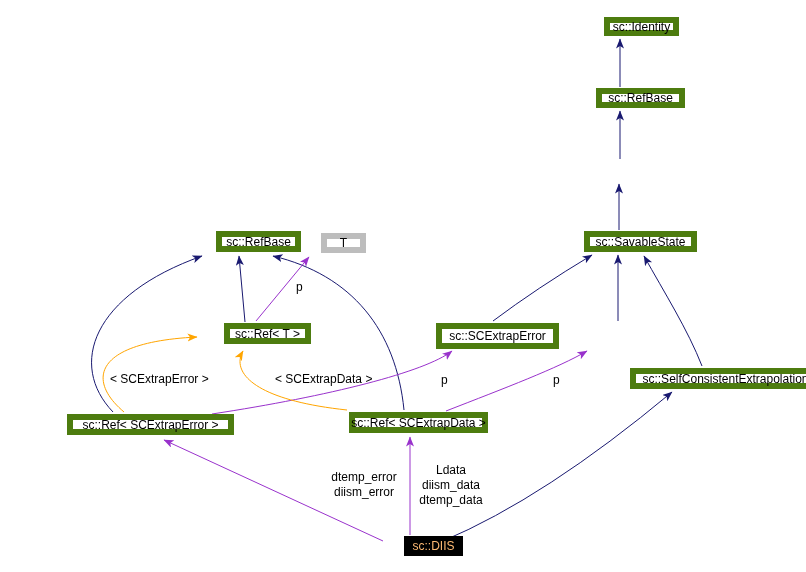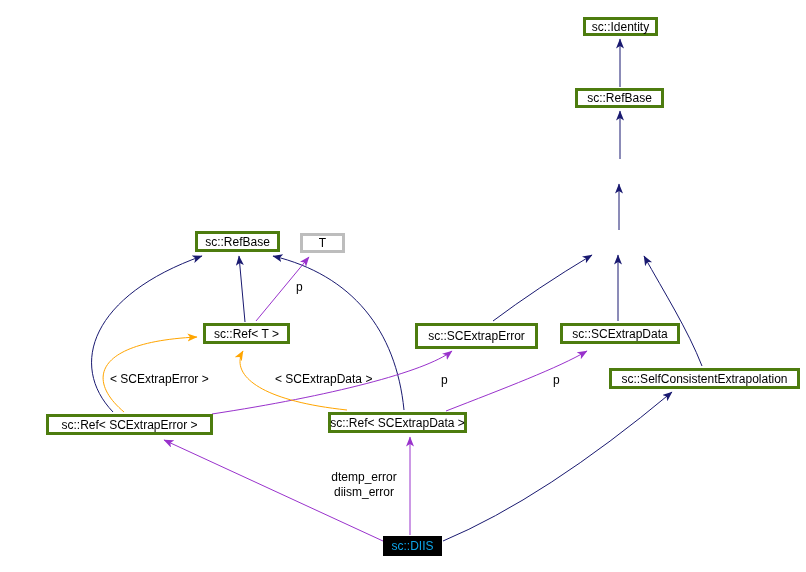--- a/index.html
+++ b/index.html
@@ -7,33 +7,34 @@
     position:relative;
     width:806px;height:572px;
     background:#ffffff;
     font-family:"Liberation Sans", sans-serif;
     overflow:hidden;
   }
   #edges{position:absolute;left:0;top:0;width:806px;height:572px;}
   .node{
     position:absolute;
     box-sizing:border-box;
-    border:3px solid #4d7c0f;
+    border:6px solid #4d7c0f;
     background:#ffffff;
     color:#000000;
     font-size:12px;
     line-height:1;
     display:flex;
     align-items:center;
     justify-content:center;
     white-space:nowrap;
     z-index:2;
+    margin-left:21px;
   }
   .node.gray{border-color:#bdbdbd;}
-  .node.focal{background:#000000;color:#0ea5e9;border-color:#000000;}
+  .node.focal{background:#000000;color:#fdba74;border-color:#000000;}
   .edge-label{
     position:absolute;
     font-size:12px;
     line-height:15px;
     color:#000000;
     white-space:pre-line;
     text-align:center;
     z-index:3;
   }
 </style>
@@ -74,30 +75,30 @@
 
     <path d="M124,412 C86,380 94,342 197,337" stroke="#FFA500" fill="none" marker-end="url(#arr-orange)"></path>
     <path d="M347,410 C253,400 231,372 243,351" stroke="#FFA500" fill="none" marker-end="url(#arr-orange)"></path>
   </svg>
 
   <div class="node" style="left:583px;top:17px;width:75px;height:19px;">sc::Identity</div>
 
   <div class="node" style="left:575px;top:88px;width:89px;height:20px;">sc::RefBase</div>
 
 
+  <div class="node" style="left:563px;top:231px;width:113px;height:21px;">sc::SavableState</div>
 
   <div class="node" style="left:195px;top:231px;width:85px;height:21px;">sc::RefBase</div>
 
   <div class="node gray" style="left:300px;top:233px;width:45px;height:20px;">T</div>
 
   <div class="node" style="left:203px;top:323px;width:87px;height:21px;">sc::Ref&lt; T &gt;</div>
 
   <div class="node" style="left:415px;top:323px;width:123px;height:26px;">sc::SCExtrapError</div>
 
-  <div class="node" style="left:560px;top:323px;width:120px;height:21px;">sc::SCExtrapData</div>
 
   <div class="node" style="left:609px;top:368px;width:191px;height:21px;">sc::SelfConsistentExtrapolation</div>
 
   <div class="node" style="left:46px;top:414px;width:167px;height:21px;">sc::Ref&lt; SCExtrapError &gt;</div>
 
   <div class="node" style="left:328px;top:412px;width:139px;height:21px;">sc::Ref&lt; SCExtrapData &gt;</div>
 
   <div class="node focal" style="left:383px;top:536px;width:59px;height:20px;">sc::DIIS</div>
 
   <div class="edge-label" style="left:296px;top:280px;">p</div>
@@ -106,14 +107,17 @@
 
   <div class="edge-label" style="left:553px;top:373px;">p</div>
 
   <div class="edge-label" style="left:110px;top:372px;">&lt; SCExtrapError &gt;</div>
 
   <div class="edge-label" style="left:275px;top:372px;">&lt; SCExtrapData &gt;</div>
 
   <div class="edge-label" style="left:318px;top:470px;width:92px;">dtemp_error
 diism_error</div>
 
+  <div class="edge-label" style="left:411px;top:463px;width:80px;">Ldata
+diism_data
+dtemp_data</div>
 
 </div>
 
 </body></html>

